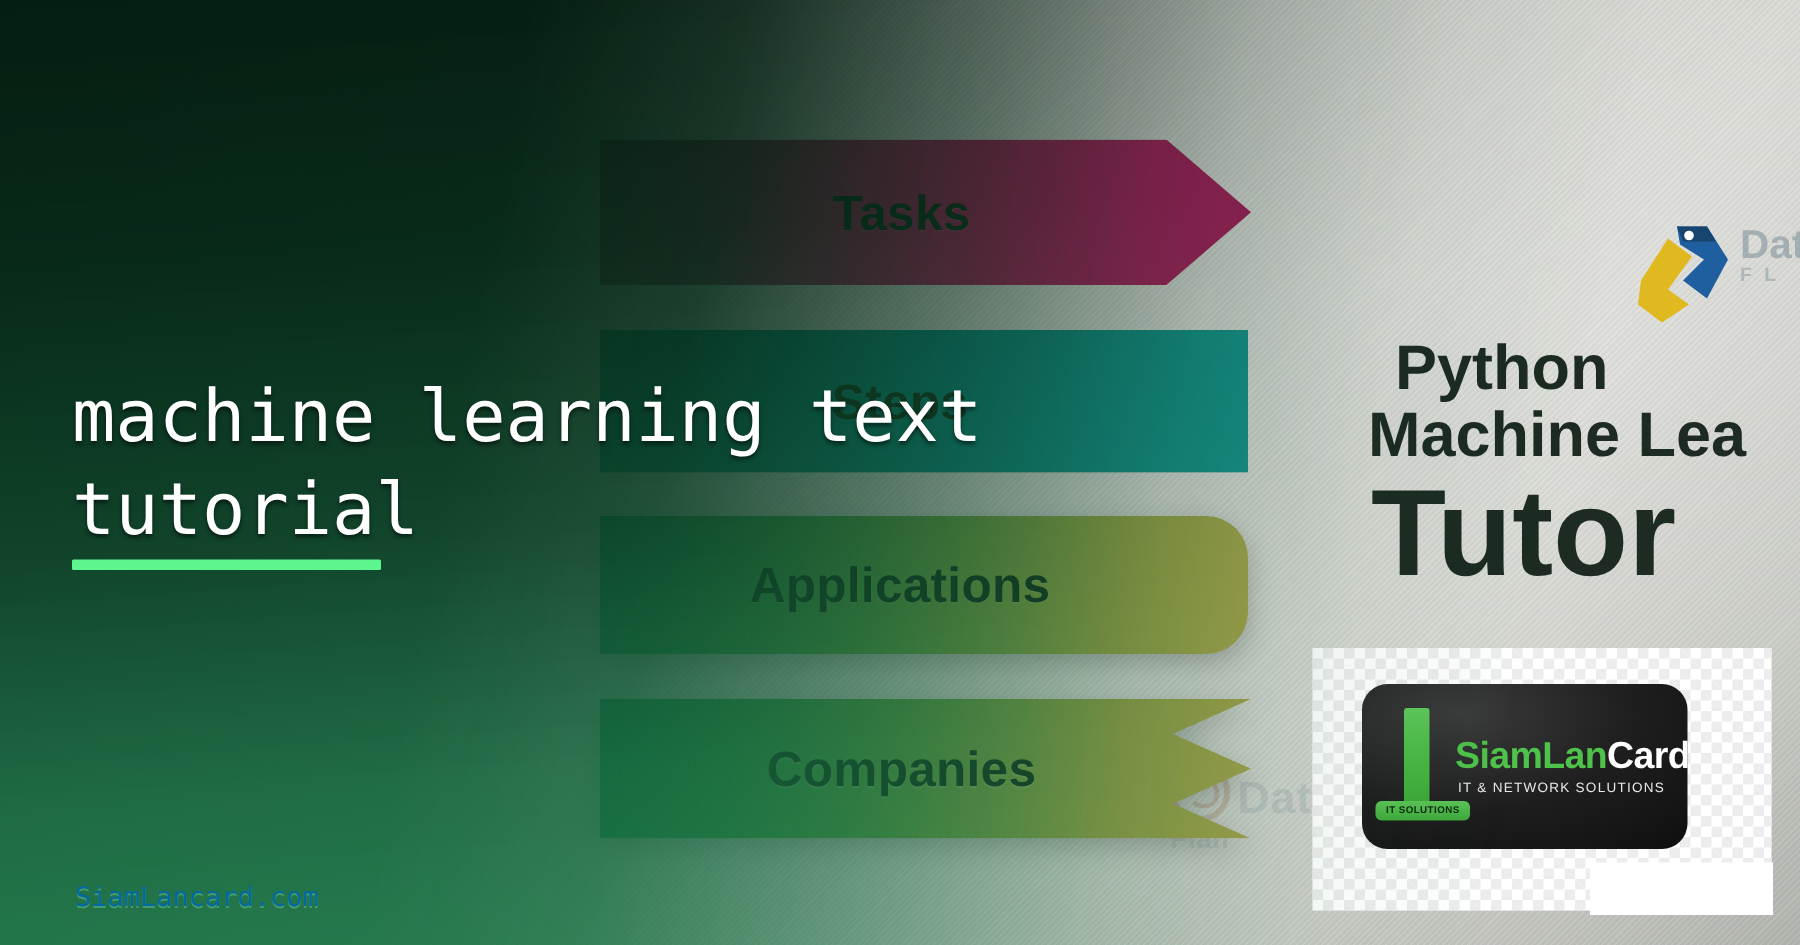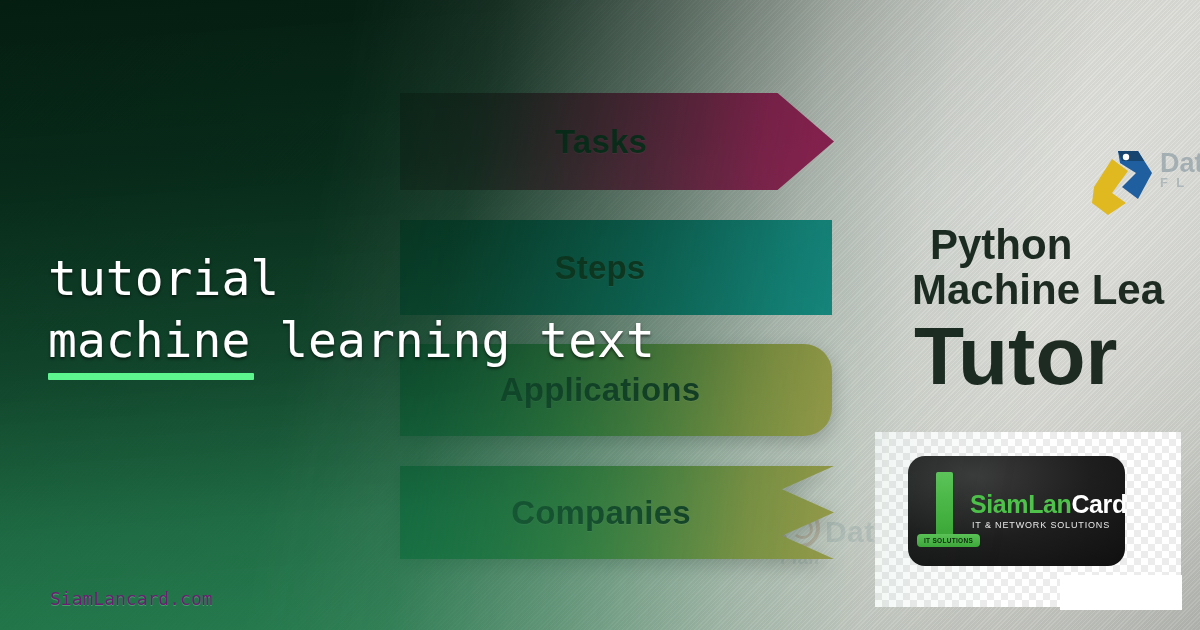--- a/index.html
+++ b/index.html
@@ -279,21 +279,21 @@
     height: 7px;
     background: #5cf58e;
     border-radius: 1px;
   }
   #site-footer {
     position: absolute;
     left: 50px;
     top: 588px;
     font-family: "DejaVu Sans Mono", "Liberation Mono", monospace;
     font-size: 18px;
-    color: #701a75;
+    color: #0369a1;
     text-shadow: 0 1px 0 rgba(140,235,170,0.35);
     letter-spacing: 0px;
   }
 </style>
 </head>
 <body>
 
 <div id="stage">
 
   <div class="bg-base"></div>
@@ -352,20 +352,20 @@
       <div id="logo-word">
         <span class="part-siamlan">SiamLan</span><span class="part-card">Card</span>
       </div>
       <div id="logo-tag">IT &amp; NETWORK SOLUTIONS</div>
     </div>
   </div>
 
   <div id="overlay-green"></div>
 
   <div id="headline">
+    <div>machine learning text</div>
     <div>tutorial</div>
-    <div>machine learning text</div>
   </div>
   <div id="headline-rule"></div>
 
   <div id="site-footer">SiamLancard.com</div>
 
 </div>
 
 </body></html>

